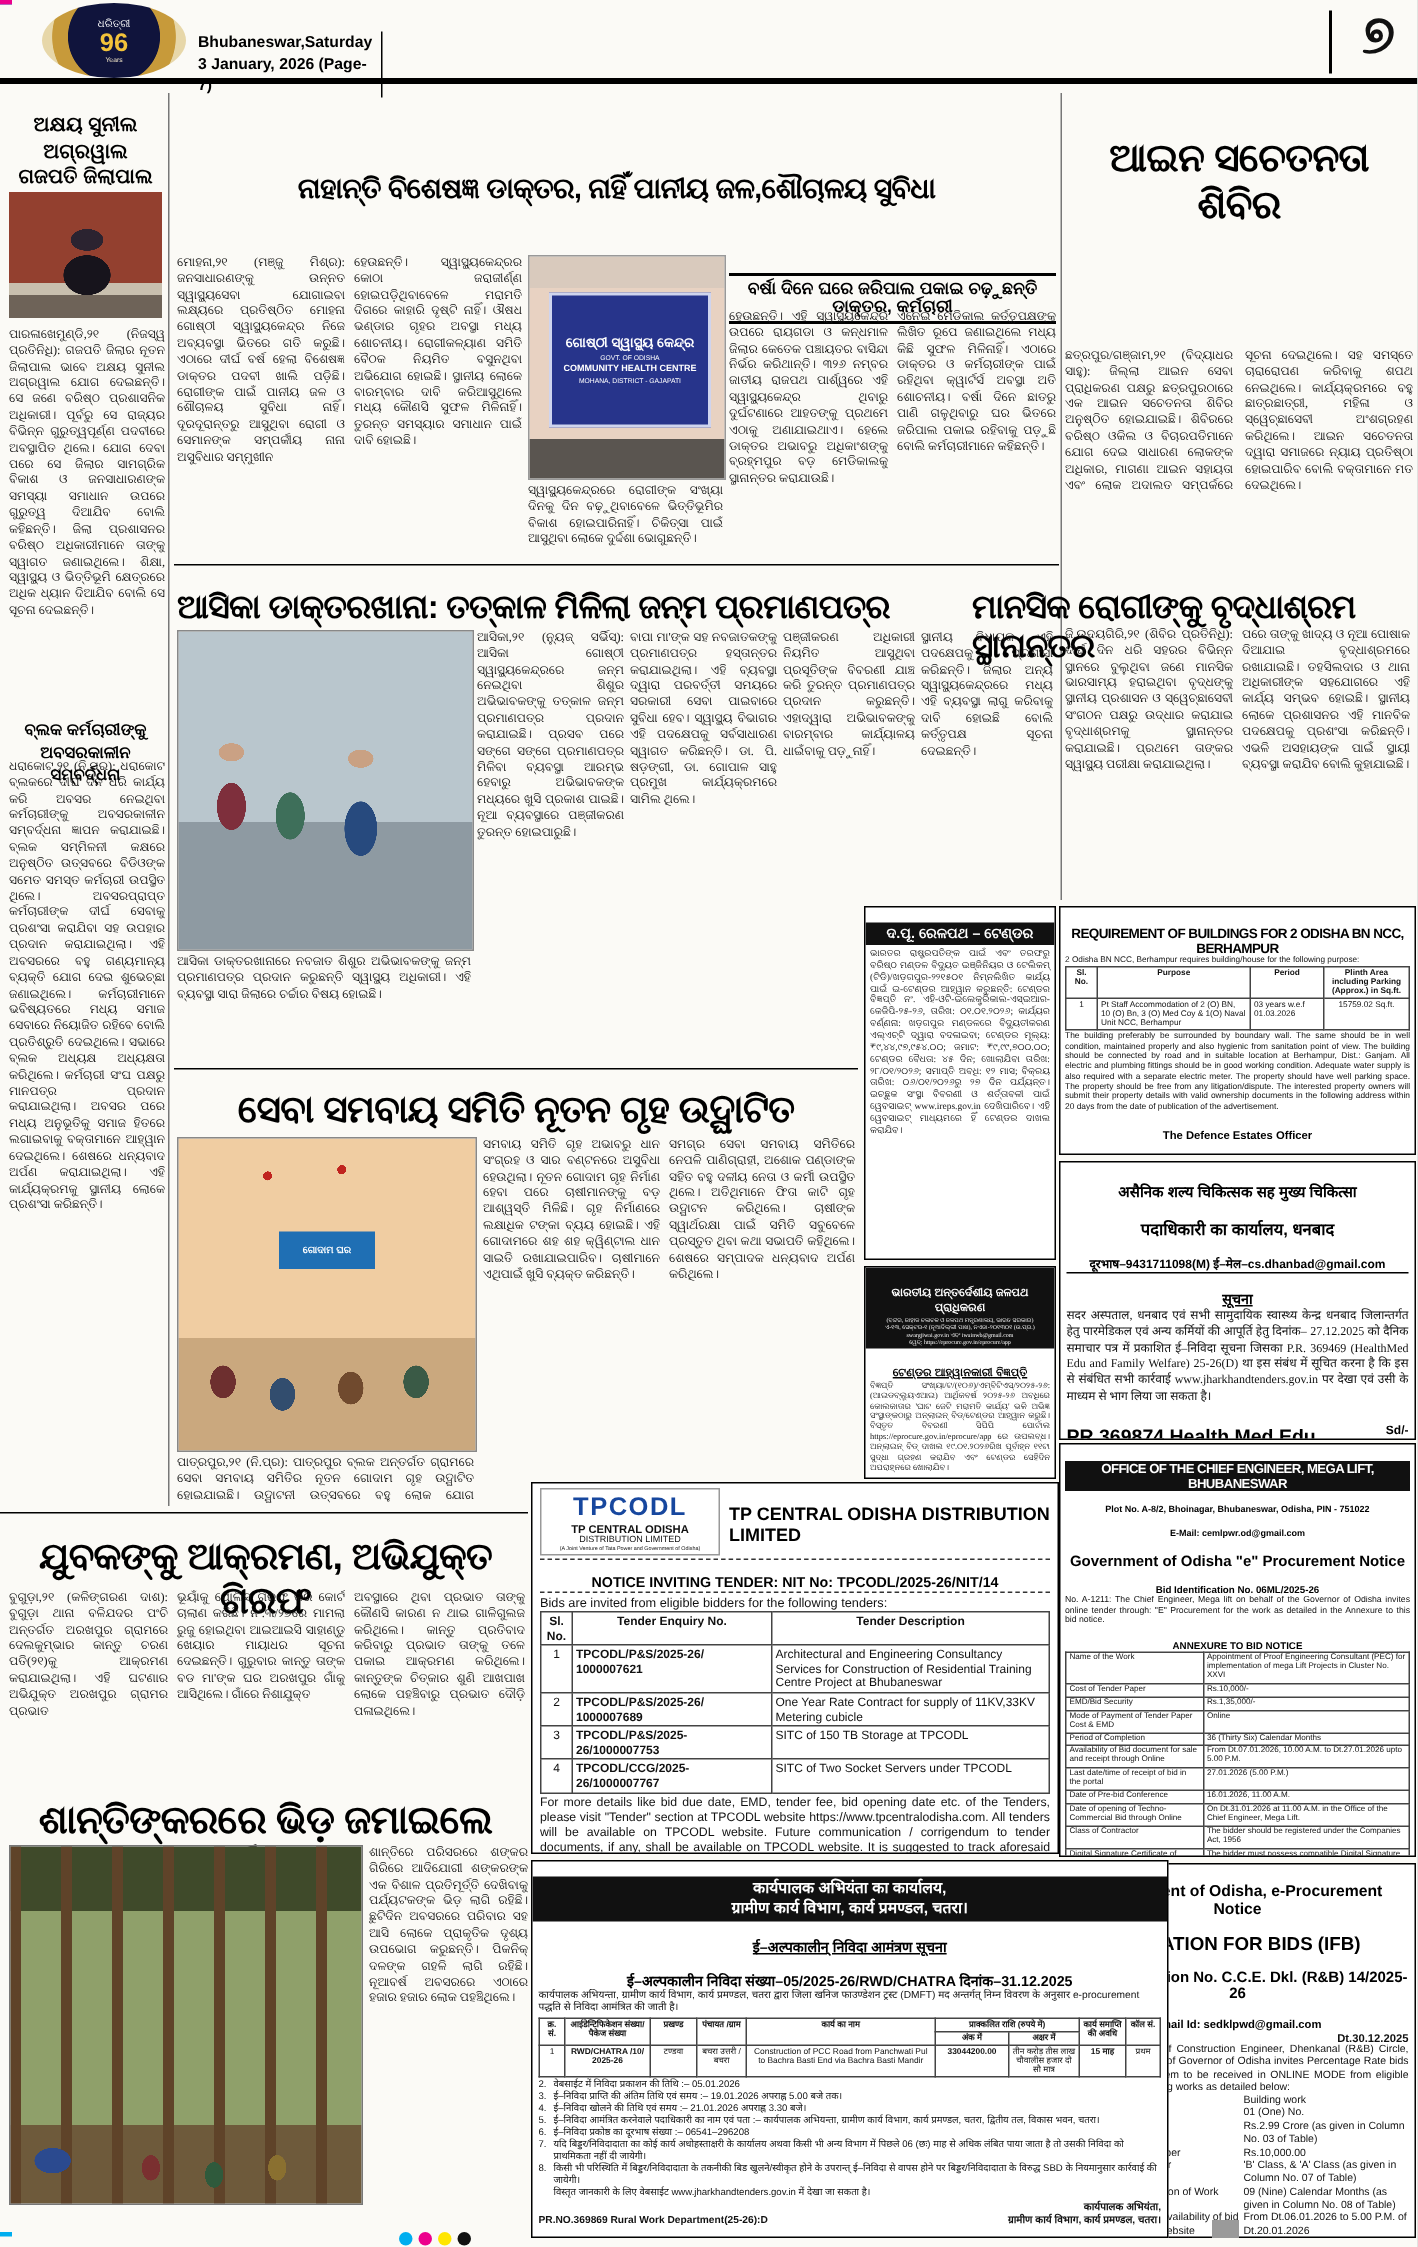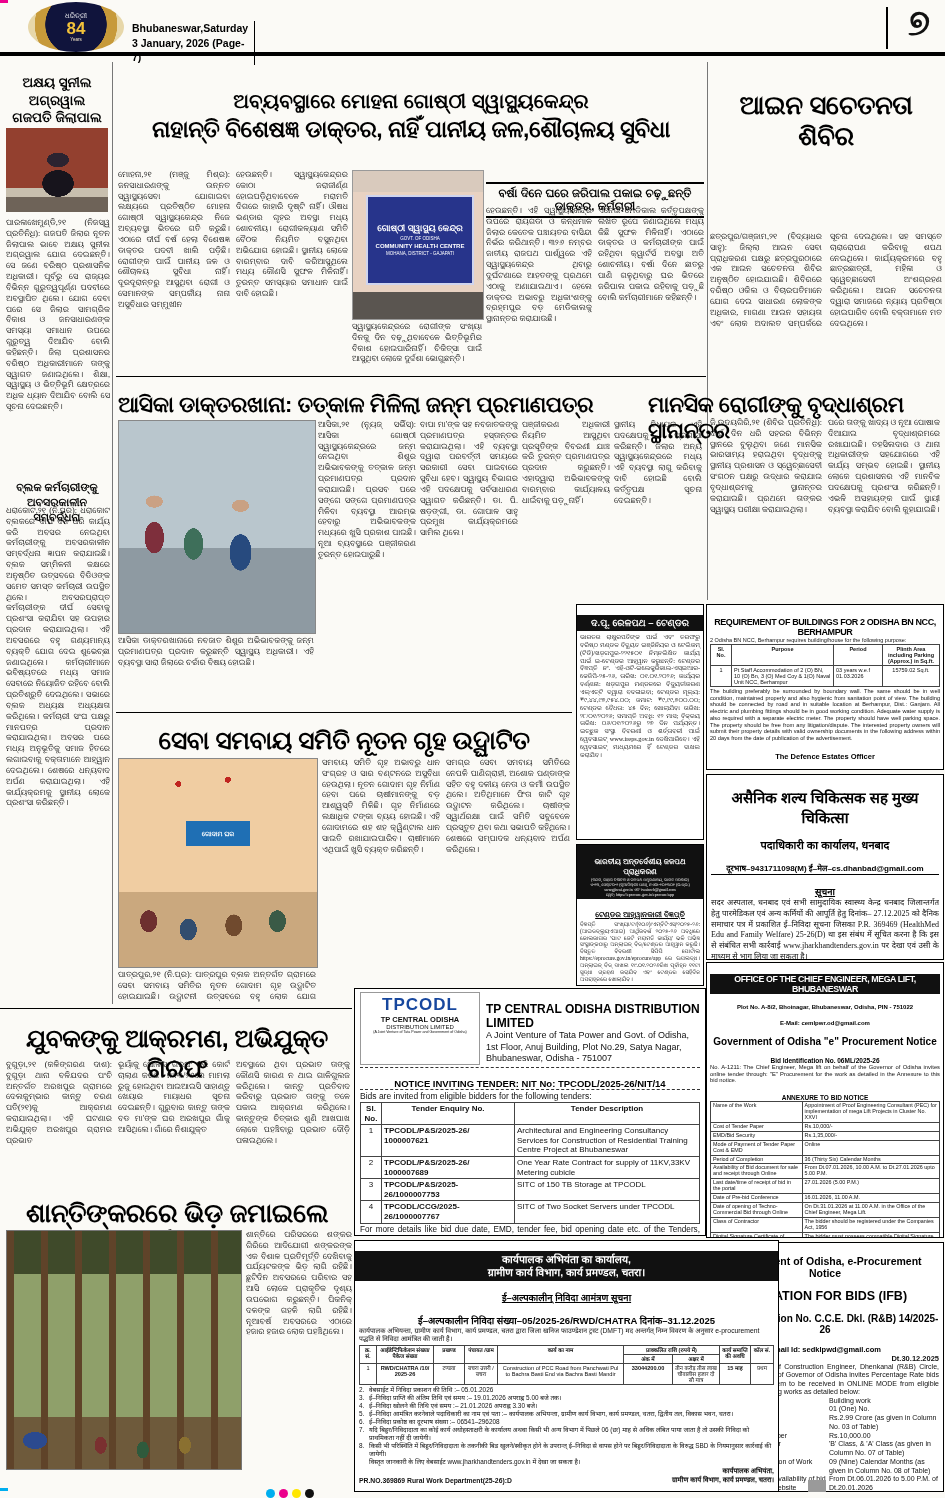--- a/index.html
+++ b/index.html
@@ -24,21 +24,21 @@
 
 <div id="page">
 
   <div class="abs" style="left:0;top:44;width:8px;height:3px;background:#00aeef"></div>
   <div class="abs" style="left:0;top:49;width:8px;height:3px;background:#ec008c"></div>
 
   <div class="abs" style="left:28px;top:2px;width:96px;height:50px;border-radius:50%;
               background:radial-gradient(circle at 50% 45%,#10143c 0 55%,#c79a3a 56% 74%,#e7d7a9 75% 100%);
               display:flex;flex-direction:column;align-items:center;justify-content:center;">
     <span style="color:#fff;font-size:7px;font-family:'Liberation Sans',sans-serif">ଧରିତ୍ରୀ</span>
-    <span style="color:#f2c23a;font-size:17px;font-weight:bold;font-family:'Liberation Sans',sans-serif;line-height:1">84</span>
+    <span style="color:#f2c23a;font-size:17px;font-weight:bold;font-family:'Liberation Sans',sans-serif;line-height:1">96</span>
     <span style="color:#f2e6c9;font-size:4.5px;font-family:'Liberation Sans',sans-serif">Years</span>
   </div>
 
   <div class="abs hd" style="left:132px;top:11px;width:116px;font-size:10.5px;line-height:1.4;border-right:1.5px solid #000;padding-right:6px;">
     <div>Bhubaneswar,Saturday</div>
     <div>3 January, 2026  (Page-7)</div>
   </div>
 
   <div class="abs" style="left:886px;top:7px;width:1.5px;height:42px;background:#000"></div>
   <div class="abs" style="left:898px;top:2px;width:42px;font-size:36px;font-weight:bold;text-align:center;">୭</div>
@@ -57,22 +57,21 @@
                 radial-gradient(ellipse 18px 12px at 51% 38%,#2b2330 0 60%,transparent 61%),
                 radial-gradient(ellipse 26px 22px at 51% 66%,#17141c 0 60%,transparent 61%),
                 linear-gradient(180deg,#93402f 0 72%,#c8bfae 72% 82%,#6e6358 82% 100%);"></div>
   <div class="abs jt" style="left:6px;top:218px;width:104px;height:250px">ପାରଳାଖେମୁଣ୍ଡି,୨୧ (ନିଜସ୍ୱ ପ୍ରତିନିଧି): ଗଜପତି ଜିଲାର ନୂତନ ଜିଲାପାଲ ଭାବେ ଅକ୍ଷୟ ସୁନୀଲ ଅଗ୍ରୱାଲ ଯୋଗ ଦେଇଛନ୍ତି। ସେ ଜଣେ ବରିଷ୍ଠ ପ୍ରଶାସନିକ ଅଧିକାରୀ। ପୂର୍ବରୁ ସେ ରାଜ୍ୟର ବିଭିନ୍ନ ଗୁରୁତ୍ୱପୂର୍ଣ୍ଣ ପଦବୀରେ ଅବସ୍ଥାପିତ ଥିଲେ। ଯୋଗ ଦେବା ପରେ ସେ ଜିଲାର ସାମଗ୍ରିକ ବିକାଶ ଓ ଜନସାଧାରଣଙ୍କ ସମସ୍ୟା ସମାଧାନ ଉପରେ ଗୁରୁତ୍ୱ ଦିଆଯିବ ବୋଲି କହିଛନ୍ତି। ଜିଲା ପ୍ରଶାସନର ବରିଷ୍ଠ ଅଧିକାରୀମାନେ ତାଙ୍କୁ ସ୍ୱାଗତ ଜଣାଇଥିଲେ। ଶିକ୍ଷା, ସ୍ୱାସ୍ଥ୍ୟ ଓ ଭିତ୍ତିଭୂମି କ୍ଷେତ୍ରରେ ଅଧିକ ଧ୍ୟାନ ଦିଆଯିବ ବୋଲି ସେ ସୂଚନା ଦେଇଛନ୍ତି।</div>
   <div class="abs hd ctr" style="left:4px;top:470px;width:106px;font-size:11px;line-height:1.35">
     <div>ବ୍ଲକ କର୍ମଚାରୀଙ୍କୁ</div>
     <div>ଅବସରକାଳୀନ ସମ୍ବର୍ଦ୍ଧନା</div>
   </div>
   <div class="abs jt" style="left:6px;top:506px;width:104px;height:496px">ଧରାକୋଟ,୨୧ (ନି.ପ୍ର): ଧରାକୋଟ ବ୍ଲକରେ ଦୀର୍ଘ ଦିନ ଧରି କାର୍ଯ୍ୟ କରି ଅବସର ନେଇଥିବା କର୍ମଚାରୀଙ୍କୁ ଅବସରକାଳୀନ ସମ୍ବର୍ଦ୍ଧନା ଜ୍ଞାପନ କରାଯାଇଛି। ବ୍ଲକ ସମ୍ମିଳନୀ କକ୍ଷରେ ଅନୁଷ୍ଠିତ ଉତ୍ସବରେ ବିଡିଓଙ୍କ ସମେତ ସମସ୍ତ କର୍ମଚାରୀ ଉପସ୍ଥିତ ଥିଲେ। ଅବସରପ୍ରାପ୍ତ କର୍ମଚାରୀଙ୍କ ଦୀର୍ଘ ସେବାକୁ ପ୍ରଶଂସା କରାଯିବା ସହ ଉପହାର ପ୍ରଦାନ କରାଯାଇଥିଲା। ଏହି ଅବସରରେ ବହୁ ଗଣ୍ୟମାନ୍ୟ ବ୍ୟକ୍ତି ଯୋଗ ଦେଇ ଶୁଭେଚ୍ଛା ଜଣାଇଥିଲେ। କର୍ମଚାରୀମାନେ ଭବିଷ୍ୟତରେ ମଧ୍ୟ ସମାଜ ସେବାରେ ନିୟୋଜିତ ରହିବେ ବୋଲି ପ୍ରତିଶ୍ରୁତି ଦେଇଥିଲେ। ସଭାରେ ବ୍ଲକ ଅଧ୍ୟକ୍ଷ ଅଧ୍ୟକ୍ଷତା କରିଥିଲେ। କର୍ମଚାରୀ ସଂଘ ପକ୍ଷରୁ ମାନପତ୍ର ପ୍ରଦାନ କରାଯାଇଥିଲା। ଅବସର ପରେ ମଧ୍ୟ ଅନୁଭୂତିକୁ ସମାଜ ହିତରେ ଲଗାଇବାକୁ ବକ୍ତାମାନେ ଆହ୍ୱାନ ଦେଇଥିଲେ। ଶେଷରେ ଧନ୍ୟବାଦ ଅର୍ପଣ କରାଯାଇଥିଲା। ଏହି କାର୍ଯ୍ୟକ୍ରମକୁ ସ୍ଥାନୀୟ ଲୋକେ ପ୍ରଶଂସା କରିଛନ୍ତି।</div>
 
-  <div class="abs hd ctr" style="left:118px;top:80px;width:586px;font-size:20px">ଅବ୍ୟବସ୍ଥାରେ ମୋହନା ଗୋଷ୍ଠୀ ସ୍ୱାସ୍ଥ୍ୟକେନ୍ଦ୍ର</div>
-  <div class="abs hd ctr" style="left:116px;top:106px;width:590px;font-size:23px;letter-spacing:-0.5px">ନାହାନ୍ତି ବିଶେଷଜ୍ଞ ଡାକ୍ତର, ନାହିଁ ପାନୀୟ ଜଳ,ଶୌଚାଳୟ ସୁବିଧା</div>
+  <div class="abs hd ctr" style="left:116px;top:106px;width:590px;font-size:19px;letter-spacing:-0.5px">ନାହାନ୍ତି ବିଶେଷଜ୍ଞ ଡାକ୍ତର, ନାହିଁ ପାନୀୟ ଜଳ,ଶୌଚାଳୟ ସୁବିଧା</div>
 
   <div class="abs jt" style="left:118px;top:170px;width:112px;height:202px">ମୋହନା,୨୧ (ମଞ୍ଜୁ ମିଶ୍ର): ଜନସାଧାରଣଙ୍କୁ ଉନ୍ନତ ସ୍ୱାସ୍ଥ୍ୟସେବା ଯୋଗାଇବା ଲକ୍ଷ୍ୟରେ ପ୍ରତିଷ୍ଠିତ ମୋହନା ଗୋଷ୍ଠୀ ସ୍ୱାସ୍ଥ୍ୟକେନ୍ଦ୍ର ନିଜେ ଅବ୍ୟବସ୍ଥା ଭିତରେ ଗତି କରୁଛି। ଏଠାରେ ଦୀର୍ଘ ବର୍ଷ ହେଲା ବିଶେଷଜ୍ଞ ଡାକ୍ତର ପଦବୀ ଖାଲି ପଡ଼ିଛି। ରୋଗୀଙ୍କ ପାଇଁ ପାନୀୟ ଜଳ ଓ ଶୌଚାଳୟ ସୁବିଧା ନାହିଁ। ଦୂରଦୂରାନ୍ତରୁ ଆସୁଥିବା ରୋଗୀ ଓ ସେମାନଙ୍କ ସମ୍ପର୍କୀୟ ନାନା ଅସୁବିଧାର ସମ୍ମୁଖୀନ</div>
   <div class="abs jt" style="left:236px;top:170px;width:112px;height:202px">ହେଉଛନ୍ତି। ସ୍ୱାସ୍ଥ୍ୟକେନ୍ଦ୍ରର କୋଠା ଜରାଜୀର୍ଣ୍ଣ ହୋଇପଡ଼ିଥିବାବେଳେ ମରାମତି ଦିଗରେ କାହାରି ଦୃଷ୍ଟି ନାହିଁ। ଔଷଧ ଭଣ୍ଡାର ଗୃହର ଅବସ୍ଥା ମଧ୍ୟ ଶୋଚନୀୟ। ରୋଗୀକଳ୍ୟାଣ ସମିତି ବୈଠକ ନିୟମିତ ବସୁନଥିବା ଅଭିଯୋଗ ହୋଇଛି। ସ୍ଥାନୀୟ ଲୋକେ ବାରମ୍ବାର ଦାବି କରିଆସୁଥିଲେ ମଧ୍ୟ କୌଣସି ସୁଫଳ ମିଳିନାହିଁ। ତୁରନ୍ତ ସମସ୍ୟାର ସମାଧାନ ପାଇଁ ଦାବି ହୋଇଛି।</div>
 
   <div class="abs photo" style="left:352px;top:170px;width:130px;height:148px;background:linear-gradient(180deg,#d9cabd 0 14%,#e8d2c2 14% 82%,#5a5550 82% 100%);border:1px solid #999;">
     <div style="position:absolute;left:10%;top:16%;width:80%;height:58%;background:#27348b;border:2px solid #cfd4ee;display:flex;flex-direction:column;align-items:center;justify-content:center;gap:2px;color:#fff;font-family:'Liberation Sans',sans-serif;text-align:center">
       <span style="font-size:9px;font-weight:bold">ଗୋଷ୍ଠୀ ସ୍ୱାସ୍ଥ୍ୟ କେନ୍ଦ୍ର</span>
       <span style="font-size:4.5px">GOVT. OF ODISHA</span>
       <span style="font-size:6px;font-weight:bold">COMMUNITY HEALTH CENTRE</span>
       <span style="font-size:4.5px">MOHANA, DISTRICT - GAJAPATI</span>
@@ -193,21 +192,21 @@
     </tbody>
       </table>
     <div class="jt" style="font-size:5.6px;line-height:1.2">The building preferably be surrounded by boundary wall. The same should be in well condition, maintained properly and also hygienic from sanitation point of view. The building should be connected by road and in suitable location at Berhampur, Dist.: Ganjam. All electric and plumbing fittings should be in good working condition. Adequate water supply is also required with a separate electric meter. The property should have well parking space. The property should be free from any litigation/dispute. The interested property owners will submit their property details with valid ownership documents in the following address within 20 days from the date of publication of the advertisement.</div>
     <div class="hd ctr" style="font-size:7.5px">The Defence Estates Officer</div>
     <div class="hd ctr" style="font-size:6.5px">Govt. of India, Ministry of Defence</div>
     <div class="hd ctr" style="font-size:5.2px">163, Prachi Enclave, Chandrasekharpur, Bhubaneswar, Odisha - 751016</div>
     <div class="hd ctr" style="font-size:5.2px">Tele: 0674-2747531, 345, E-mail: deobhub-stats@nic.in</div>
   </div>
 
   <div class="abs noticebox" style="left:706px;top:774px;width:238px;height:186px;padding:2px 4px">
-    <div class="hd ctr" style="font-size:15px">असैनिक शल्य चिकित्सक सह मुख्य चिकित्सा</div>
+    <div class="hd ctr" style="font-size:10px">असैनिक शल्य चिकित्सक सह मुख्य चिकित्सा</div>
     <div class="hd ctr" style="font-size:11px">पदाधिकारी का कार्यालय, धनबाद</div>
     <div class="hd ctr" style="font-size:8px;border-bottom:1px solid #000;padding-bottom:1px">दूरभाष–9431711098(M) ई–मेल–cs.dhanbad@gmail.com</div>
     <div class="hd ctr" style="font-size:9.5px;text-decoration:underline">सूचना</div>
     <div class="jt" style="font-size:8px;line-height:1.35">सदर अस्पताल, धनबाद एवं सभी सामुदायिक स्वास्थ्य केन्द्र धनबाद जिलान्तर्गत हेतु पारमेडिकल एवं अन्य कर्मियों की आपूर्ति हेतु दिनांक– 27.12.2025 को दैनिक समाचार पत्र में प्रकाशित ई–निविदा सूचना जिसका P.R. 369469 (HealthMed Edu and Family Welfare) 25-26(D) था इस संबंध में सूचित करना है कि इस से संबंधित सभी कार्रवाई www.jharkhandtenders.gov.in पर देखा एवं उसी के माध्यम से भाग लिया जा सकता है।</div>
     <div style="display:flex;justify-content:space-between;align-items:flex-end;margin-top:2px">
       <div class="hd" style="font-size:13px">
         <div>PR 369874 Health Med Edu</div>
         <div>and Family Welfare(25-26)#D</div>
       </div>
       <div class="hd" style="font-size:8px;text-align:right">
@@ -344,21 +343,20 @@
   <div class="abs noticebox" style="left:354px;top:988px;width:352px;height:248px;padding:3px 5px;font-family:'Liberation Sans',sans-serif">
     <div style="display:flex;gap:6px">
       <div style="width:118px;border:1px solid #999;text-align:center;padding:2px 0">
         <div style="font-size:17px;font-weight:bold;color:#17479e;letter-spacing:1px">TPCODL</div>
         <div style="font-size:7.5px;font-weight:bold">TP CENTRAL ODISHA</div>
         <div style="font-size:6px">DISTRIBUTION LIMITED</div>
         <div style="font-size:3.6px">(A Joint Venture of Tata Power and Government of Odisha)</div>
       </div>
       <div style="flex:1">
         <div class="hd" style="font-size:12px">TP CENTRAL ODISHA DISTRIBUTION LIMITED</div>
-        <div style="font-size:9px;line-height:1.3">A Joint Venture of Tata Power and Govt. of Odisha, 1st Floor, Anuj Building, Plot No.29, Satya Nagar, Bhubaneswar, Odisha - 751007</div>
       </div>
     </div>
     <div class="dashline" style="margin-top:2px"></div>
     <div class="hd ctr" style="font-size:9.5px">NOTICE INVITING TENDER: NIT No: TPCODL/2025-26/NIT/14</div>
     <div class="dashline"></div>
     <div style="font-size:8.5px;padding:1px 0">Bids are invited from eligible bidders for the following tenders:</div>
     <table class="nb" style="width:100%;font-size:8px;line-height:1.2">
       <tbody>
           <tr>
         <th style="width:16px">Sl. No.</th>

